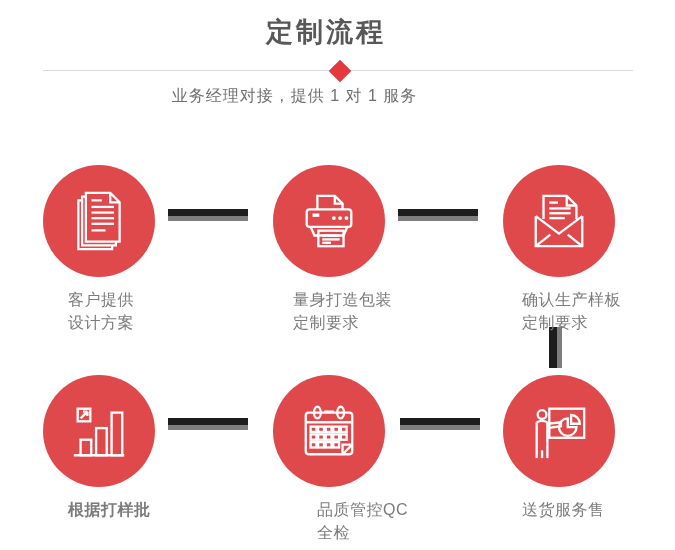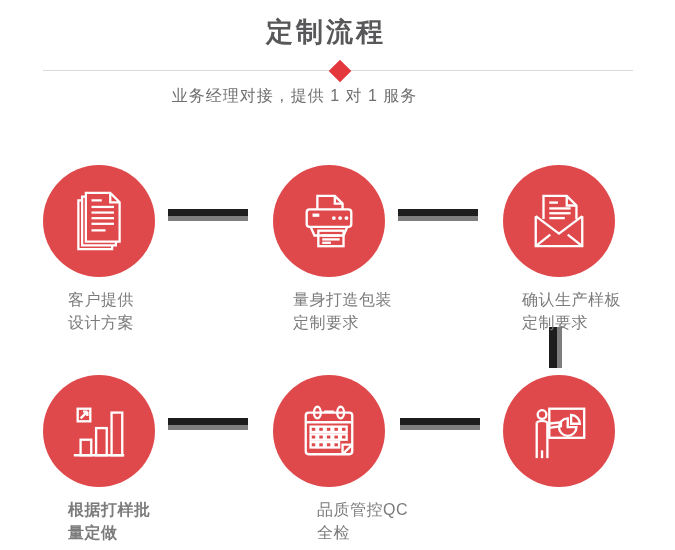--- a/index.html
+++ b/index.html
@@ -194,22 +194,22 @@
     <span>量身打造包装</span>
     <span>定制要求</span>
   </div>
   <div class="step-label" style="left:522px;top:288px;">
     <span>确认生产样板</span>
     <span>定制要求</span>
   </div>
 
   <div class="step-label" style="left:68px;top:498px;font-weight:bold;">
     <span>根据打样批</span>
-    <span>量定做</span>
   </div>
   <div class="step-label" style="left:285px;top:498px;margin-left:32px;">
     <span>品质管控QC</span>
     <span>全检</span>
   </div>
   <div class="step-label" style="left:522px;top:498px;">
+    <span>送货服务售</span>
   </div>
 
 </div>
 
 </body></html>

